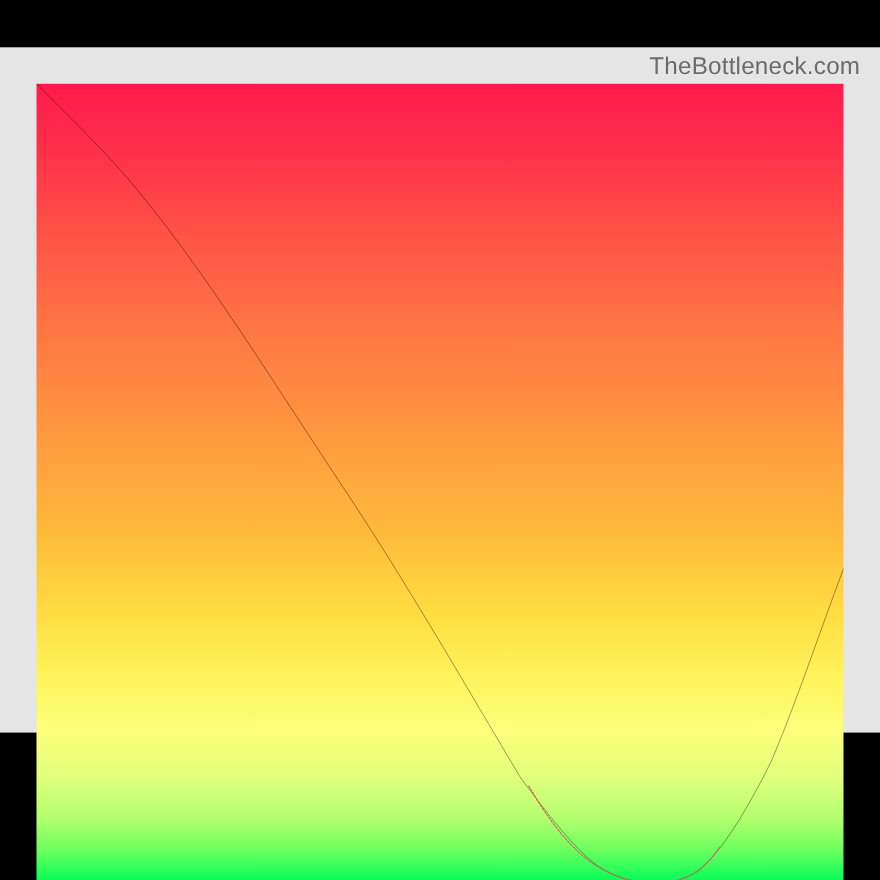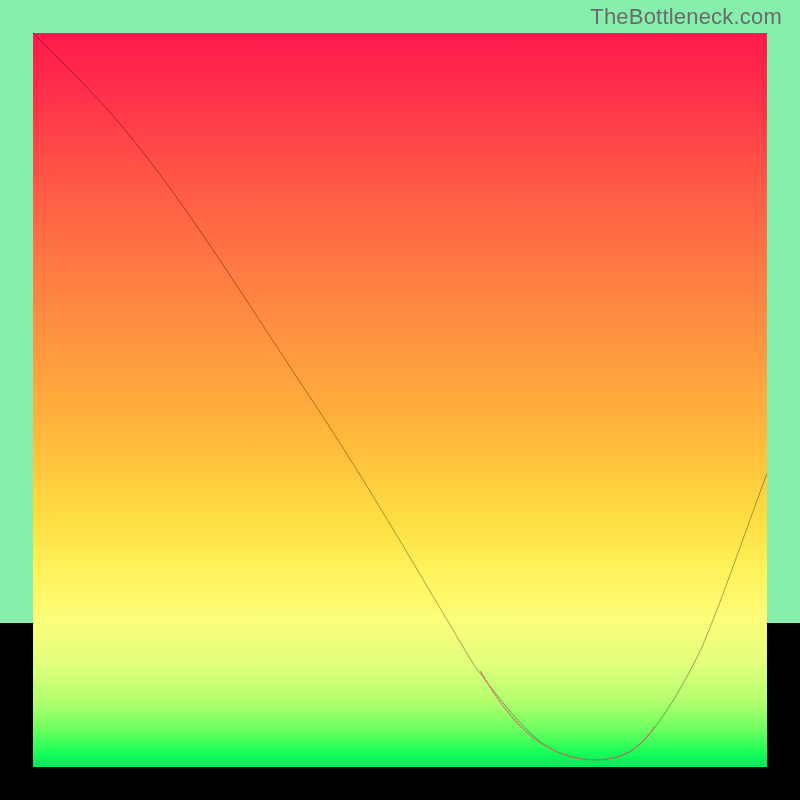--- a/index.html
+++ b/index.html
@@ -7,21 +7,22 @@
     width: 800px;
     height: 800px;
     background: #000;
     overflow: hidden;
     font-family: Arial, Helvetica, sans-serif;
   }
   .frame {
     position: relative;
     width: 800px;
     height: 623px;
-    background: #86efac;
+    background: #e5e5e5;
+    margin-top: 43px;
   }
   .watermark {
     position: absolute;
     top: 4px;
     right: 18px;
     color: #6b6b6b;
     font-size: 22px;
     font-weight: 400;
     z-index: 10;
     letter-spacing: 0.2px;

